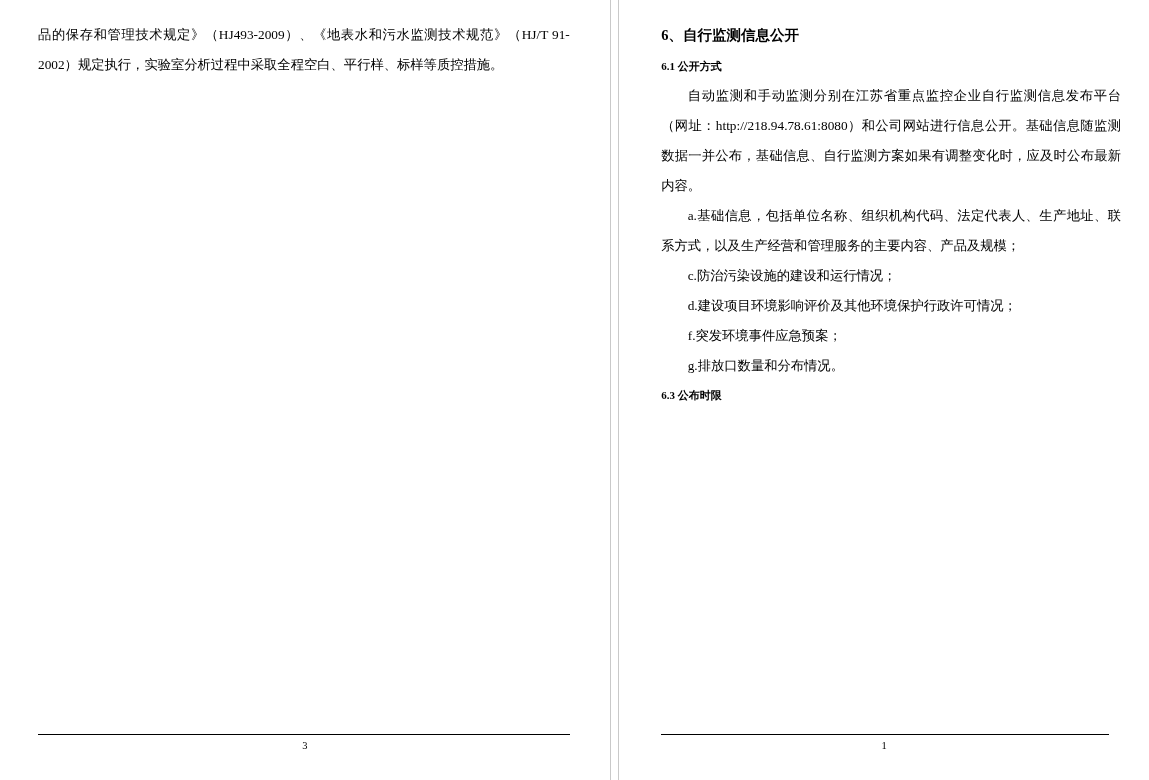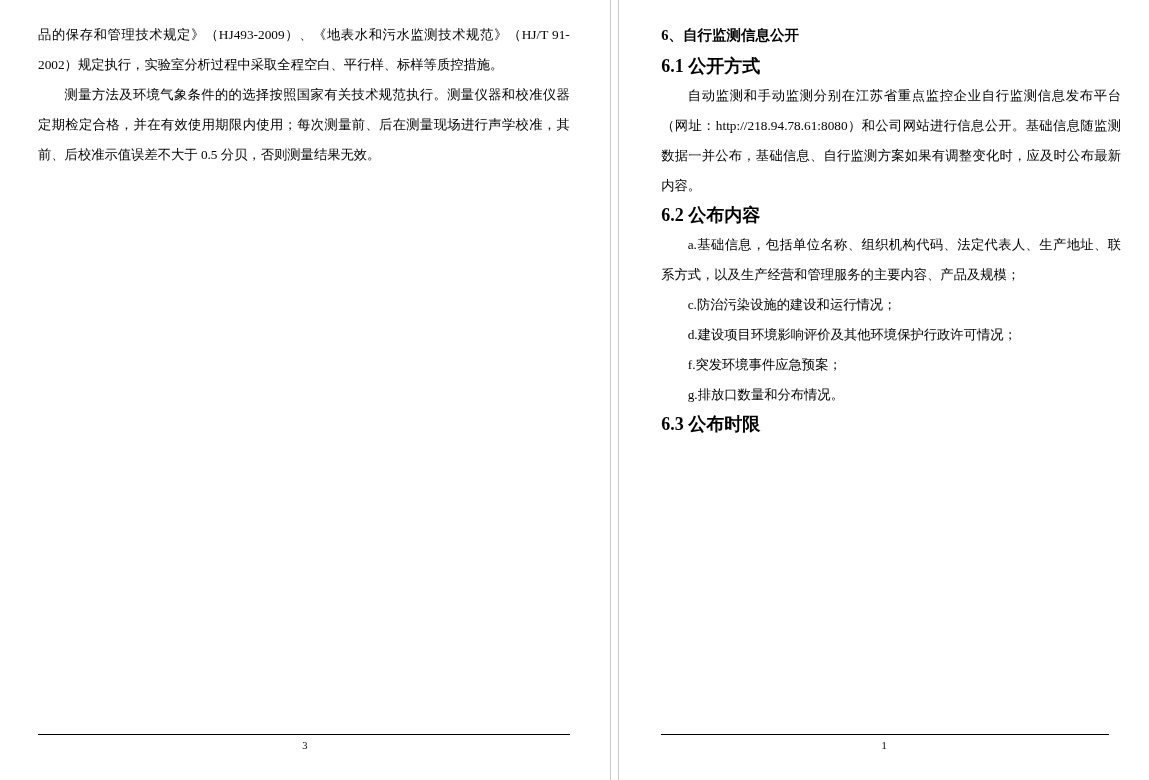--- a/index.html
+++ b/index.html
@@ -50,21 +50,21 @@
   .indent {
     text-indent: 2em;
   }
   .heading1 {
     font-size: 14.5px;
     font-weight: bold;
     line-height: 30px;
     margin: 0 0 2px 0;
   }
   .heading2 {
-    font-size: 18px;
+    font-size: 11px;
     font-weight: bold;
     line-height: 29px;
     margin: 0;
   }
   .para {
     margin: 0;
   }
   .footer {
     position: absolute;
     left: 0;
@@ -87,39 +87,37 @@
   .page-left .folio { padding-left: 0; }
 </style>
 </head>
 <body>
 
 <div class="spread">
 
   <div class="page page-left">
     <div class="body-text">
       <p class="para">品的保存和管理技术规定》（HJ493-2009）、《地表水和污水监测技术规范》（HJ/T 91-2002）规定执行，实验室分析过程中采取全程空白、平行样、标样等质控措施。</p>
-      <p class="para indent">测量方法及环境气象条件的的选择按照国家有关技术规范执行。测量仪器和校准仪器定期检定合格，并在有效使用期限内使用；每次测量前、后在测量现场进行声学校准，其前、后校准示值误差不大于 0.5 分贝，否则测量结果无效。</p>
     </div>
     <div class="footer">
       <div class="footer-rule"></div>
       <div class="folio">3</div>
     </div>
   </div>
 
   <div class="gutter"></div>
 
   <div class="page page-right">
     <h1 class="heading1">6、自行监测信息公开</h1>
 
     <h2 class="heading2">6.1 公开方式</h2>
     <div class="body-text">
       <p class="para indent">自动监测和手动监测分别在江苏省重点监控企业自行监测信息发布平台（网址：http://218.94.78.61:8080）和公司网站进行信息公开。基础信息随监测数据一并公布，基础信息、自行监测方案如果有调整变化时，应及时公布最新内容。</p>
     </div>
 
-    <h2 class="heading2">6.2 公布内容</h2>
     <div class="body-text">
       <p class="para indent">a.基础信息，包括单位名称、组织机构代码、法定代表人、生产地址、联系方式，以及生产经营和管理服务的主要内容、产品及规模；</p>
       <p class="para indent">c.防治污染设施的建设和运行情况；</p>
       <p class="para indent">d.建设项目环境影响评价及其他环境保护行政许可情况；</p>
       <p class="para indent">f.突发环境事件应急预案；</p>
       <p class="para indent">g.排放口数量和分布情况。</p>
     </div>
 
     <h2 class="heading2">6.3 公布时限</h2>
     <div class="body-text">

